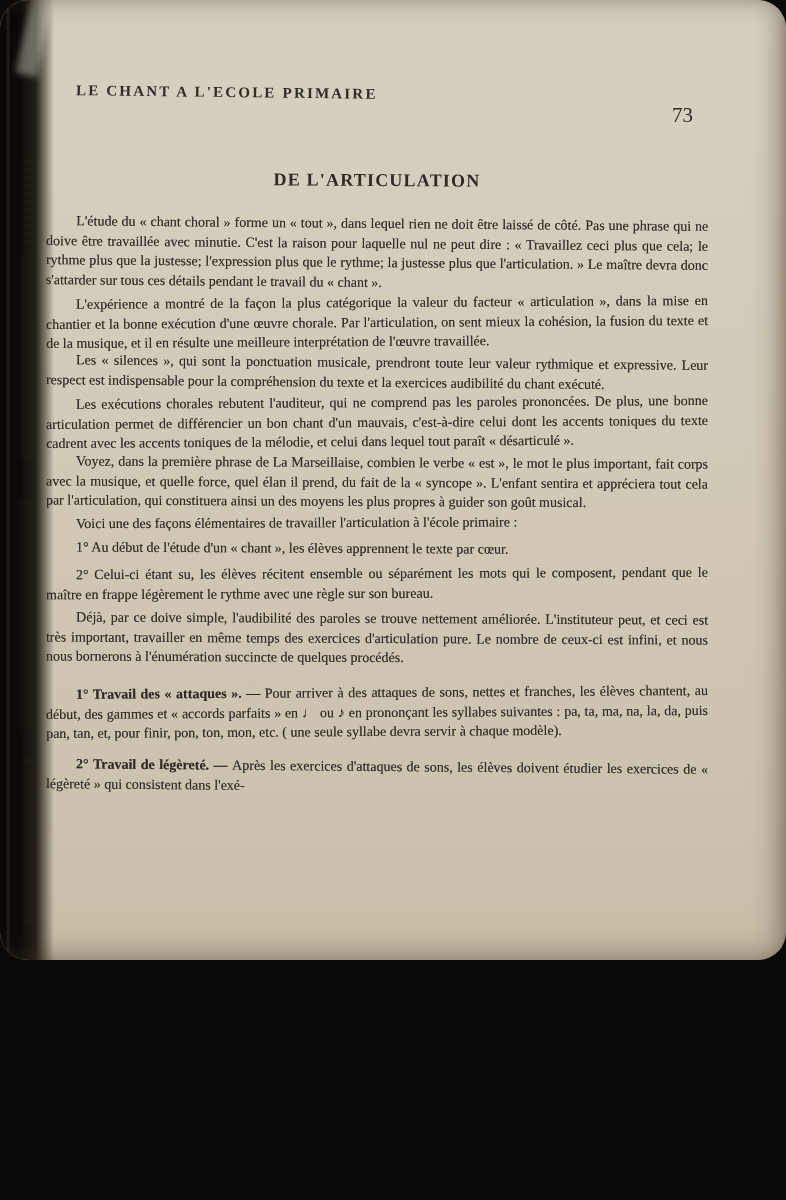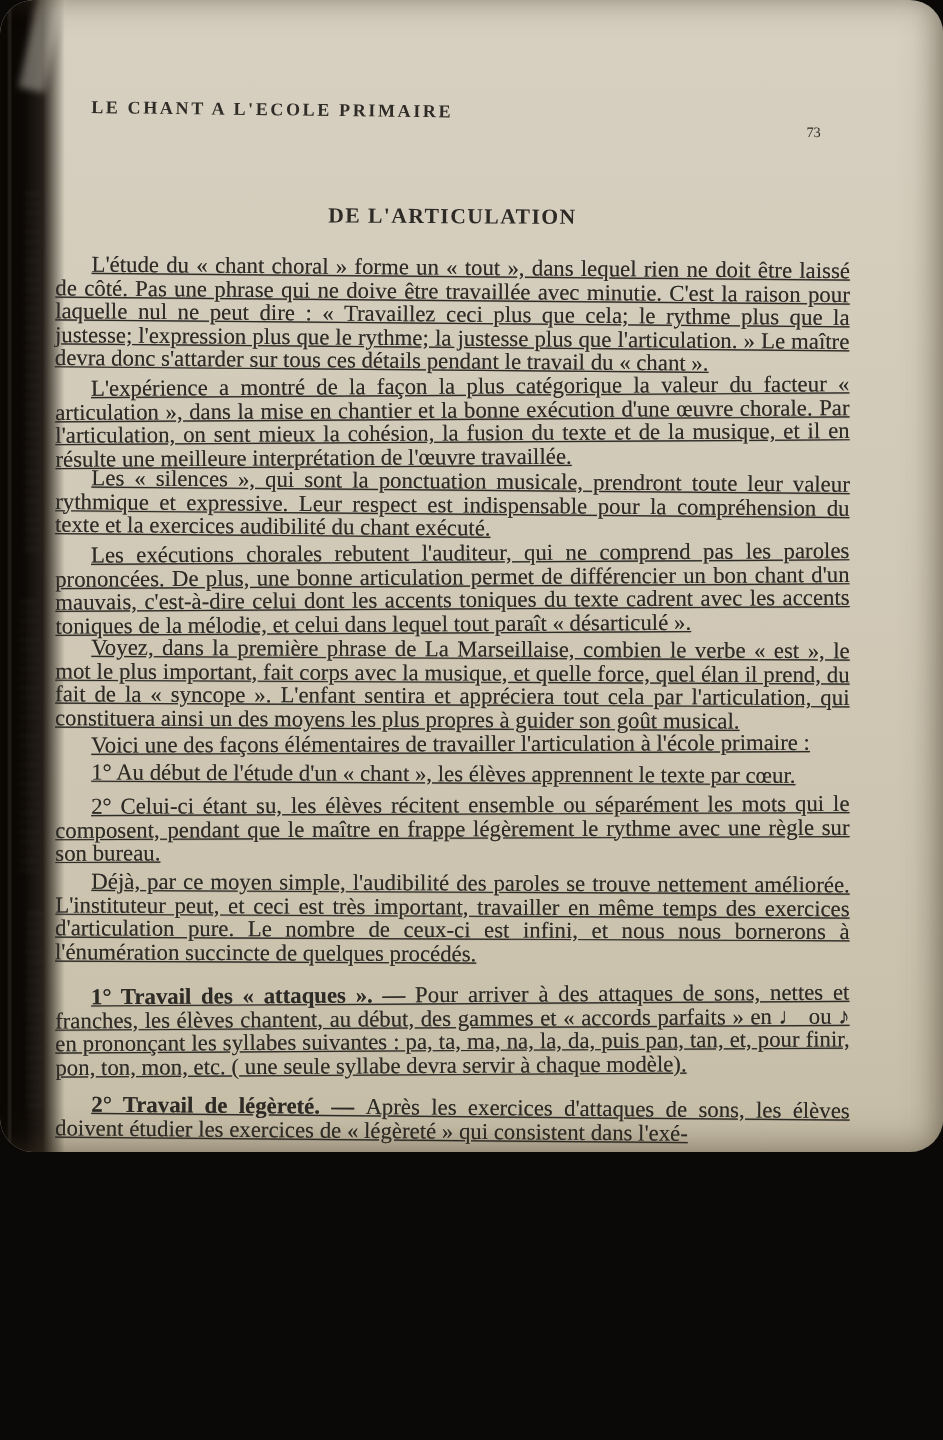--- a/index.html
+++ b/index.html
@@ -20,28 +20,28 @@
   
   .smudge { position:absolute; width:15px; filter:blur(2.2px); opacity:.42; border-radius:2px;
     background:repeating-linear-gradient(180deg, rgba(64,57,47,.65) 0 3px, rgba(0,0,0,0) 3px 8px); }
   .smudge.s1 { left:20px; top:160px;  height:300px; }
   .smudge.s2 { left:17px; top:500px;  height:230px; }
   .smudge.s3 { left:22px; top:760px;  height:170px; }
   .smudge.s4 { left:27px; top:1000px; height:130px; }
 
   .running-header { position:absolute; left:76px; top:84px; font-size:15px; font-weight:700;
     letter-spacing:2.2px; color:#2f2c27; transform:rotate(.7deg); white-space:nowrap; }
-  .page-number { position:absolute; left:672px; top:103px; font-size:12px; font-weight:400; color:#2f2c27; }
+  .page-number { position:absolute; left:672px; top:103px; font-size:21px; font-weight:400; color:#2f2c27; }
 
   .title { position:absolute; left:46px; top:170px; width:662px; text-align:center;
     font-size:18px; font-weight:700; letter-spacing:1.2px; color:#2e2b26; transform:rotate(.35deg); }
 
   .body { position:absolute; left:46px; top:214px; width:662px; color:#2e2b26;
-    font-size:19px; line-height:19.6px; text-align:justify;
-    text-shadow:0 0 .5px rgba(46,43,38,.55);text-decoration:underline; }
+    font-size:14px; line-height:19.6px; text-align:justify;
+    text-shadow:0 0 .5px rgba(46,43,38,.55); }
   .body p { text-indent:30px; margin:0 0 1px 0; transform-origin:50% 50%; }
   .lead { font-weight:700; }
 
   .gap-s { margin-top:6px !important; }
   .gap-m { margin-top:15px !important; }
 
   .w-a { transform:rotate(.5deg); }
   .w-b { transform:rotate(-.35deg); }
   .w-c { transform:rotate(.28deg); }
   .w-d { transform:rotate(-.22deg); }
@@ -78,21 +78,21 @@
 
   <div class="body">
     <p class="para w-a"><span>L'étude du « chant choral » forme un « tout », dans lequel rien ne doit être laissé de côté. Pas une phrase qui ne doive être travaillée avec minutie. C'est la raison pour laquelle nul ne peut dire : « Travaillez ceci plus que cela; le rythme plus que la justesse; l'expression plus que le rythme; la justesse plus que l'articulation. » Le maître devra donc s'attarder sur tous ces détails pendant le travail du « chant ».</span></p>
     <p class="para w-b"><span>L'expérience a montré de la façon la plus catégorique la valeur du facteur « articulation », dans la mise en chantier et la bonne exécution d'une œuvre chorale. Par l'articulation, on sent mieux la cohésion, la fusion du texte et de la musique, et il en résulte une meilleure interprétation de l'œuvre travaillée.</span></p>
     <p class="para w-a"><span>Les « silences », qui sont la ponctuation musicale, prendront toute leur valeur rythmique et expressive. Leur respect est indispensable pour la compréhension du texte et la exercices audibilité du chant exécuté.</span></p>
     <p class="para w-b"><span>Les exécutions chorales rebutent l'auditeur, qui ne comprend pas les paroles prononcées. De plus, une bonne articulation permet de différencier un bon chant d'un mauvais, c'est-à-dire celui dont les accents toniques du texte cadrent avec les accents toniques de la mélodie, et celui dans lequel tout paraît « désarticulé ».</span></p>
     <p class="para w-c"><span>Voyez, dans la première phrase de La Marseillaise, combien le verbe « est », le mot le plus important, fait corps avec la musique, et quelle force, quel élan il prend, du fait de la « syncope ». L'enfant sentira et appréciera tout cela par l'articulation, qui constituera ainsi un des moyens les plus propres à guider son goût musical.</span></p>
     <p class="para w-d"><span>Voici une des façons élémentaires de travailler l'articulation à l'école primaire :</span></p>
     <p class="para w-c gap-s"><span>1° Au début de l'étude d'un « chant », les élèves apprennent le texte par cœur.</span></p>
     <p class="para w-d gap-s"><span>2° Celui-ci étant su, les élèves récitent ensemble ou séparément les mots qui le composent, pendant que le maître en frappe légèrement le rythme avec une règle sur son bureau.</span></p>
-    <p class="para w-c gap-s"><span>Déjà, par ce moyen simple, l'audibilité des paroles se trouve nettement améliorée. L'instituteur peut, et ceci est très important, travailler en même temps des exercices d'articulation pure. Le nombre de ceux-ci est infini, et nous nous bornerons à l'énumération succincte de quelques procédés.</span></p>
+    <p class="para w-c gap-s"><span>Déjà, par ce doive simple, l'audibilité des paroles se trouve nettement améliorée. L'instituteur peut, et ceci est très important, travailler en même temps des exercices d'articulation pure. Le nombre de ceux-ci est infini, et nous nous bornerons à l'énumération succincte de quelques procédés.</span></p>
     <p class="para w-b gap-m"><strong class="lead">1° Travail des « attaques ». — </strong><span>Pour arriver à des attaques de sons, nettes et franches, les élèves chantent, au début, des gammes et « accords parfaits » en ♩ ou ♪ en prononçant les syllabes suivantes : pa, ta, ma, na, la, da, puis pan, tan, et, pour finir, pon, ton, mon, etc. ( une seule syllabe devra servir à chaque modèle).</span></p>
     <p class="para w-a gap-m"><strong class="lead">2° Travail de légèreté. — </strong><span>Après les exercices d'attaques de sons, les élèves doivent étudier les exercices de « légèreté » qui consistent dans l'exé-</span></p>
   </div>
 
   <div class="watermark">Librairie du Bassin</div>
 
   <div class="vignette"></div>
 </div>
 
 </body></html>

